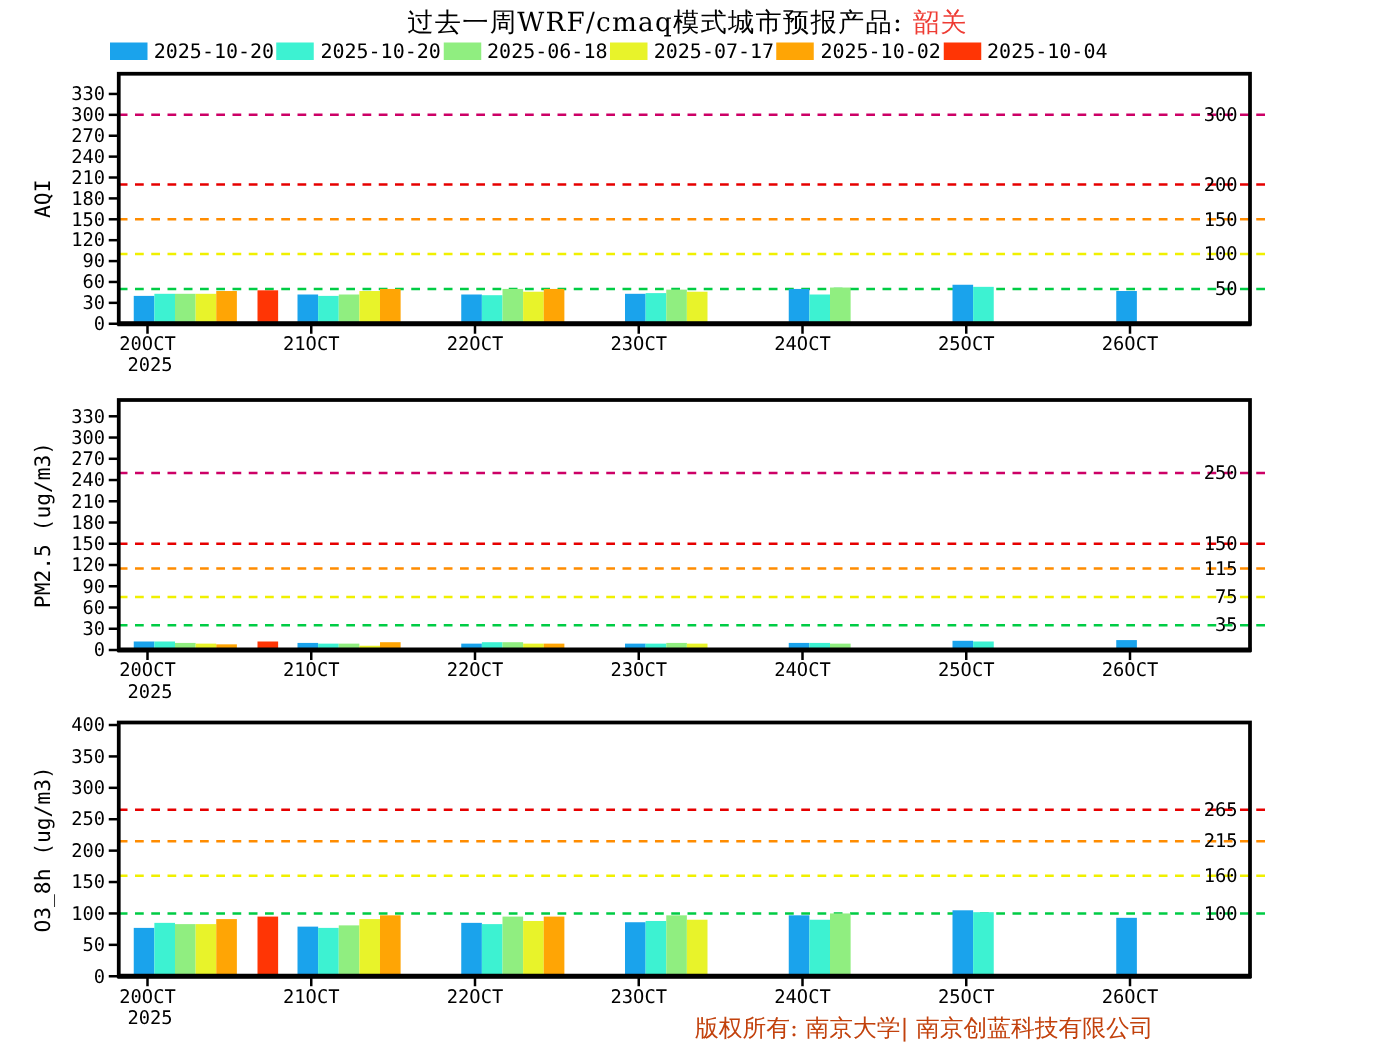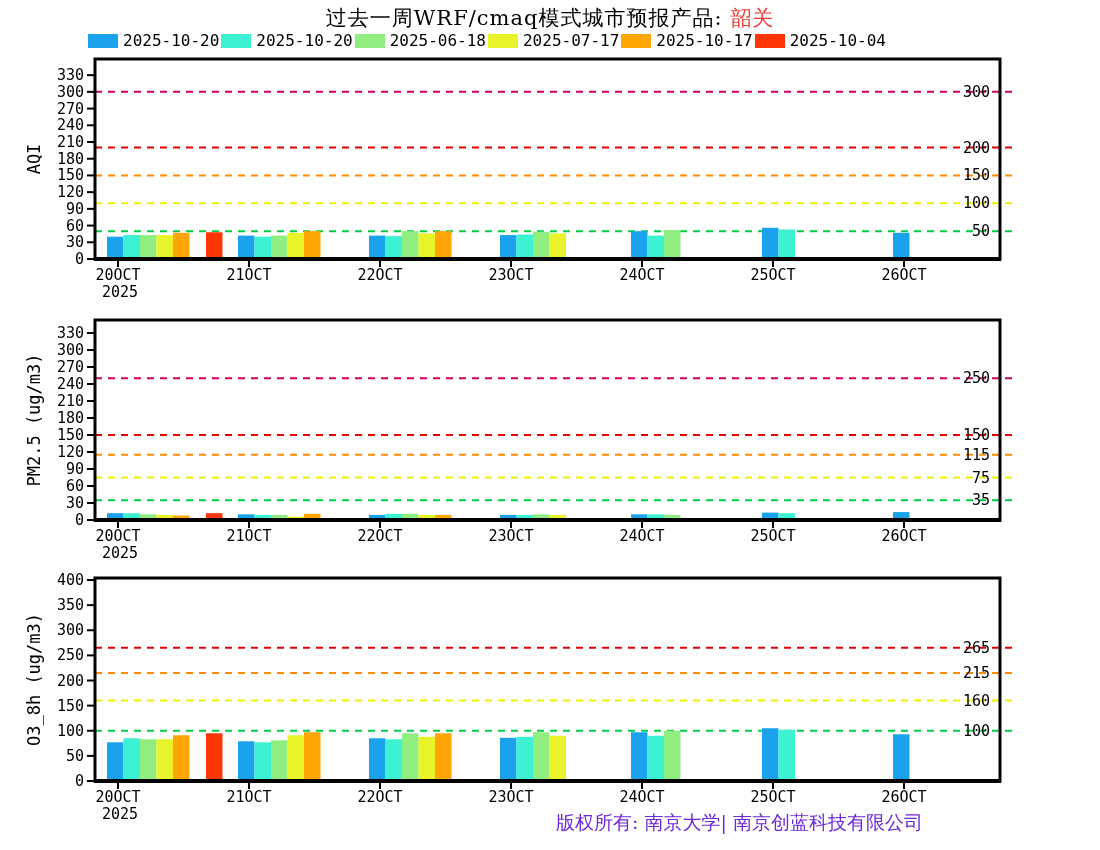--- a/index.html
+++ b/index.html
@@ -9,21 +9,21 @@
       font-family:"DejaVu Serif",serif;font-size:21px;letter-spacing:1px;color:#000;}
   .page-title .city{color:#ee3b33;}
   .legend{position:absolute;top:31px;left:88px;display:flex;align-items:center;}
   .legend-item{display:flex;align-items:center;margin-right:2px;}
   .legend-swatch{display:inline-block;width:30px;height:14px;margin-right:5px;}
   .legend-label{font:16px "DejaVu Sans Mono",monospace;color:#000;white-space:pre;}
   #charts-svg{position:absolute;top:0;left:0;}
   .tick{font:15px "DejaVu Sans Mono",monospace;fill:#000;}
   .ylab{font:17px "DejaVu Sans Mono",monospace;fill:#000;}
   .footer{position:absolute;top:810px;left:556px;
-      font-family:"DejaVu Serif",serif;font-size:19px;color:#6d28d9;white-space:pre;}
+      font-family:"DejaVu Serif",serif;font-size:19px;color:#c2410c;white-space:pre;}
 </style>
 </head>
 <body>
 
 <div class="page-title"><span>过去一周WRF/cmaq模式城市预报产品: </span><span class="city">韶关</span></div>
 
 <div class="legend" id="legend">
     <span class="legend-item">
       <span class="legend-swatch" style="background: rgb(26, 163, 236);"></span>
       <span class="legend-label">2025-10-20</span>
@@ -35,21 +35,21 @@
     <span class="legend-item">
       <span class="legend-swatch" style="background: rgb(144, 238, 128);"></span>
       <span class="legend-label">2025-06-18</span>
     </span>
     <span class="legend-item">
       <span class="legend-swatch" style="background: rgb(232, 243, 42);"></span>
       <span class="legend-label">2025-07-17</span>
     </span>
     <span class="legend-item">
       <span class="legend-swatch" style="background: rgb(255, 165, 5);"></span>
-      <span class="legend-label">2025-10-17</span>
+      <span class="legend-label">2025-10-02</span>
     </span>
     <span class="legend-item">
       <span class="legend-swatch" style="background: rgb(255, 53, 5);"></span>
       <span class="legend-label">2025-10-04</span>
     </span>
   </div>
 
 <svg id="charts-svg" width="1100" height="850">
     <g>
       <line x1="95" y1="231.1448467966574" x2="1012" y2="231.1448467966574" stroke="#00cc44" stroke-width="2" stroke-dasharray="7 6"></line>

